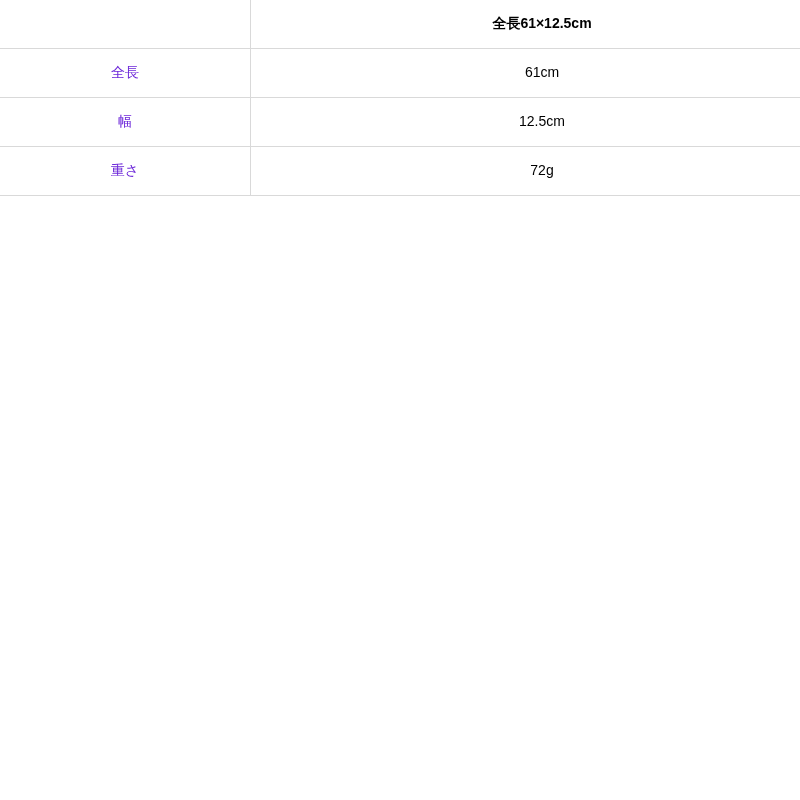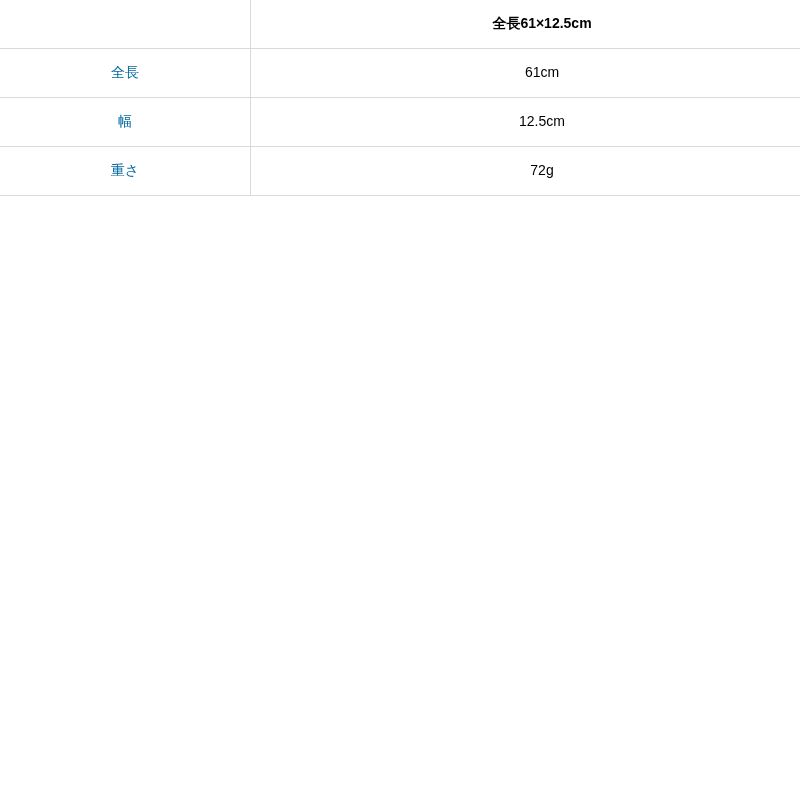--- a/index.html
+++ b/index.html
@@ -45,21 +45,21 @@
     width: 566px;
   }
   .head-blank {
     background: #ffffff;
   }
   .head-title {
     font-weight: bold;
     font-size: 14px;
   }
   .row-label {
-    color: #0369a1;
+    color: #6d28d9;
   }
   .row-value {
     color: #000000;
   }
 </style>
 </head>
 <body>
 
 <table class="spec-table">
   <tbody>

